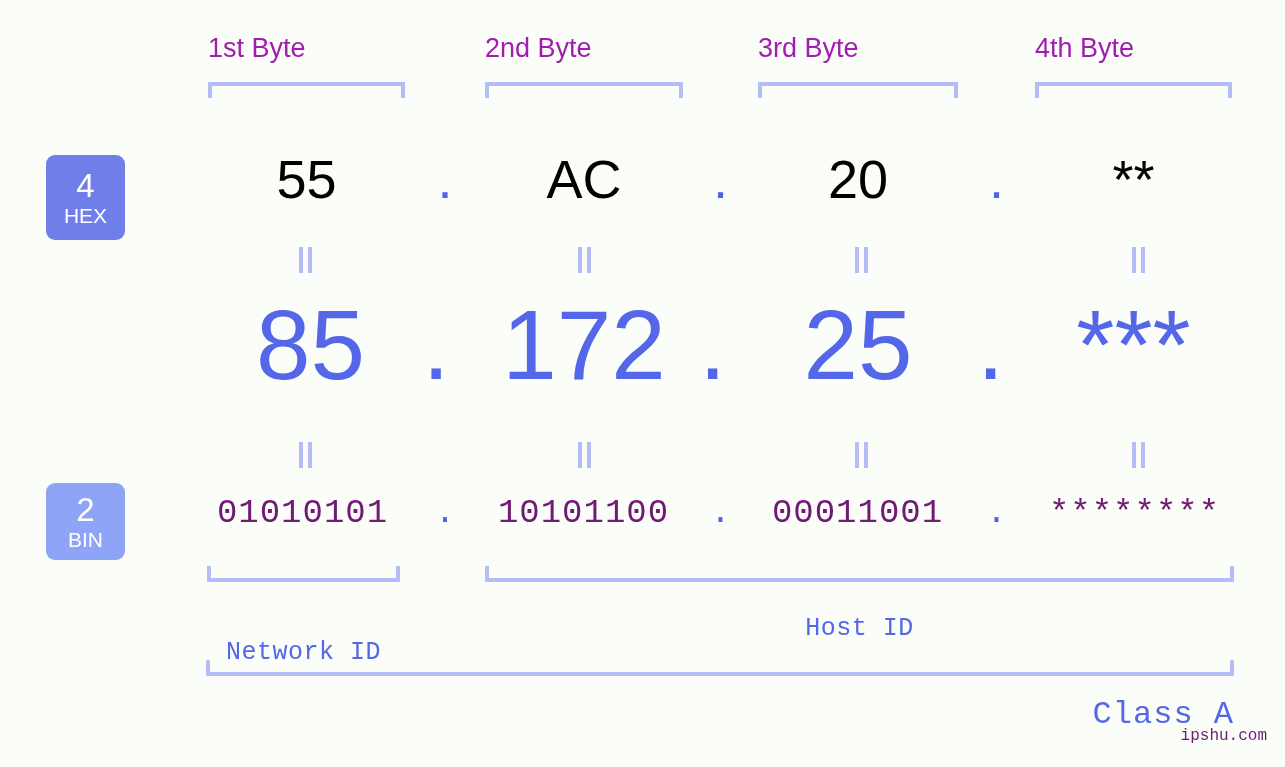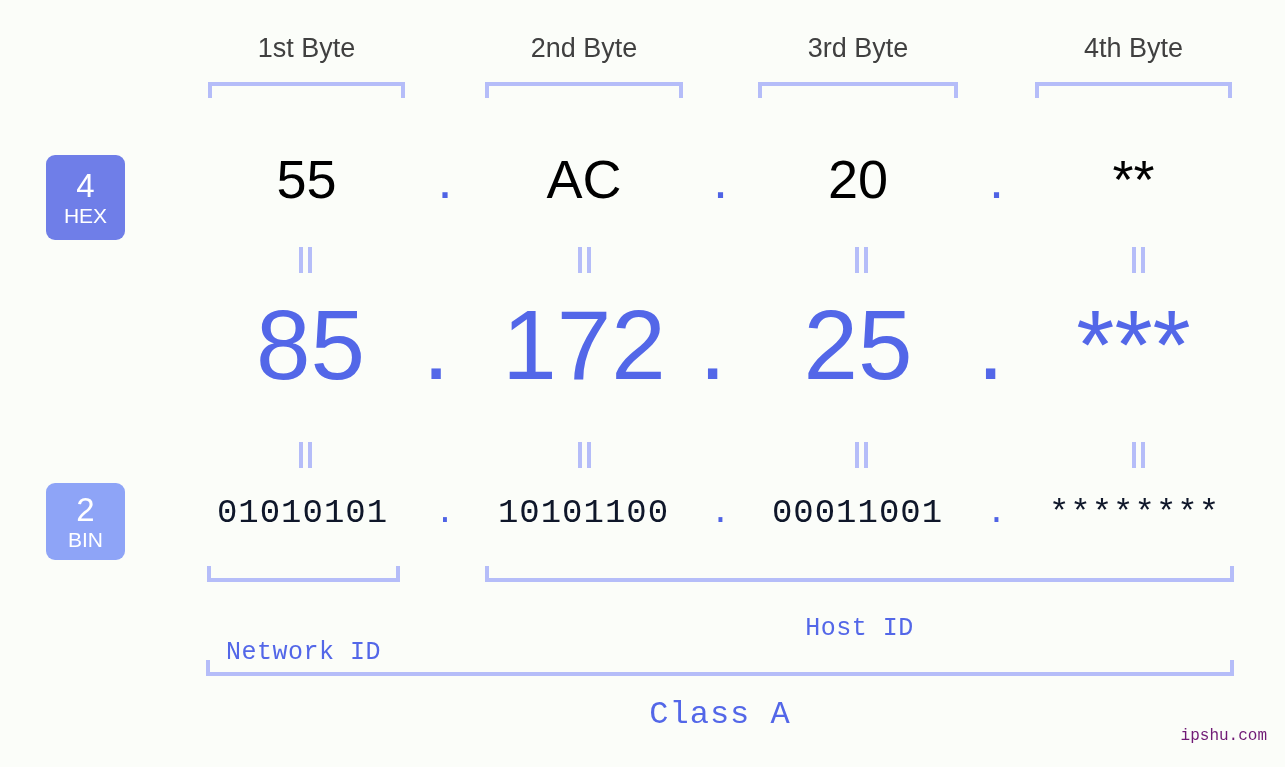--- a/index.html
+++ b/index.html
@@ -16,23 +16,23 @@
   #stage {
     position: relative;
     width: 1285px;
     height: 767px;
   }
 
   
   .byte-label {
     position: absolute;
     top: 33px;
-    text-align: center;
+    text-align: left;
     font-size: 27px;
-    color: #404040;
+    color: #a21caf;
     font-family: "Liberation Sans", sans-serif;
     letter-spacing: 0px;
     white-space: nowrap;
   }
 
   
   .bracket-top {
     position: absolute;
     border-top: 4px solid #b5bdf9;
     border-left: 4px solid #b5bdf9;
@@ -118,21 +118,21 @@
     top: 296px;
     font-size: 98px;
     color: #5367e8;
     line-height: 1;
   }
 
   
   .bin-val {
     top: 496px;
     font-size: 34px;
-    color: #0f172a;
+    color: #701a75;
     font-family: "Liberation Mono", monospace;
     line-height: 1;
     letter-spacing: 1px;
   }
   .bin-dot {
     top: 496px;
     font-size: 34px;
     color: #4f63e5;
     font-family: "Liberation Mono", monospace;
     line-height: 1;
@@ -268,17 +268,17 @@
   <div class="dot bin-dot" style="left:958px;width:77px;">.</div>
   <div class="val bin-val" style="left:1032px;width:205px;">********</div>
 
   <div class="bracket-bottom" style="left:207px;top:566px;width:193px;"></div>
   <div class="bracket-bottom" style="left:485px;top:566px;width:749px;"></div>
 
   <div class="id-label" style="left:207px;top:638px;width:193px;">Network ID</div>
   <div class="id-label" style="left:485px;top:614px;width:749px;">Host ID</div>
 
   <div class="bracket-bottom" style="left:206px;top:660px;width:1028px;"></div>
-  <div class="class-label" style="left:206px;top:696px;width:1028px;">Class A</div>
+  <div class="class-label" style="left:206px;top:696px;width:1028px;text-align:right;">Class A</div>
 
   <div id="watermark">ipshu.com</div>
 
 </div>
 
 </body></html>

